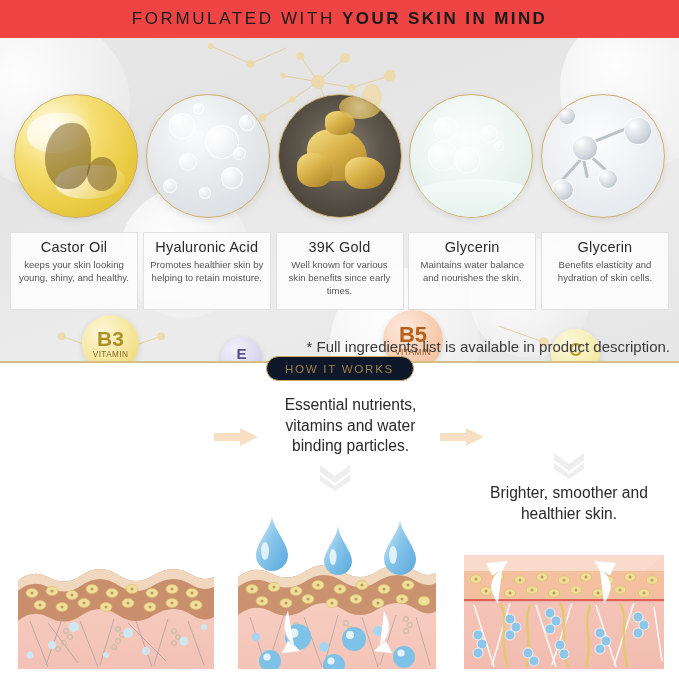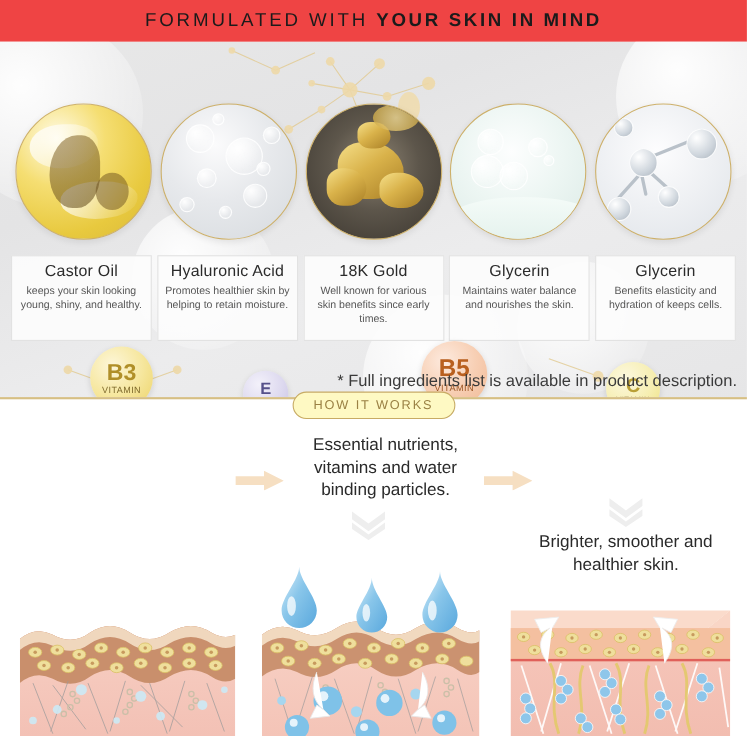--- a/index.html
+++ b/index.html
@@ -121,21 +121,21 @@
   .footnote {
     position: absolute; right: 9px; bottom: 6px;
     font-size: 15px; color: #3a3a3a;
   }
 
   
   .how-pill {
     position: absolute; top: 356px; left: 50%; transform: translateX(-50%);
     width: 148px; height: 25px;
     border: 1.4px solid #c7ab64; border-radius: 14px;
-    background: #fef9c3;
+    background: #0f172a;
     display: flex; align-items: center; justify-content: center;
     z-index: 6;
   }
   .how-pill span {
     font-size: 11.6px; letter-spacing: 1.7px; color: #9a8144; font-weight: 400;
   }
 
   
   .how { position: absolute; top: 373px; left: 0; width: 679px; height: 306px; background: #fff; }
 
@@ -279,30 +279,30 @@
   <div class="card-row">
     <div class="ing-card">
       <div class="ing-name">Castor Oil</div>
       <div class="ing-desc">keeps your skin looking young, shiny, and healthy.</div>
     </div>
     <div class="ing-card">
       <div class="ing-name">Hyaluronic Acid</div>
       <div class="ing-desc">Promotes healthier skin by helping to retain moisture.</div>
     </div>
     <div class="ing-card">
-      <div class="ing-name">18K Gold</div>
+      <div class="ing-name">39K Gold</div>
       <div class="ing-desc">Well known for various skin benefits since early times.</div>
     </div>
     <div class="ing-card">
       <div class="ing-name">Glycerin</div>
       <div class="ing-desc">Maintains water balance and nourishes the skin.</div>
     </div>
     <div class="ing-card">
       <div class="ing-name">Glycerin</div>
-      <div class="ing-desc">Benefits elasticity and hydration of keeps cells.</div>
+      <div class="ing-desc">Benefits elasticity and hydration of skin cells.</div>
     </div>
   </div>
 
   <div class="vit vit-b3">
     <div class="vit-letter">B3</div>
     <div class="vit-word">VITAMIN</div>
   </div>
   <div class="vit vit-e">
     <div class="vit-letter">E</div>
     <div class="vit-word">VITAMIN</div>

